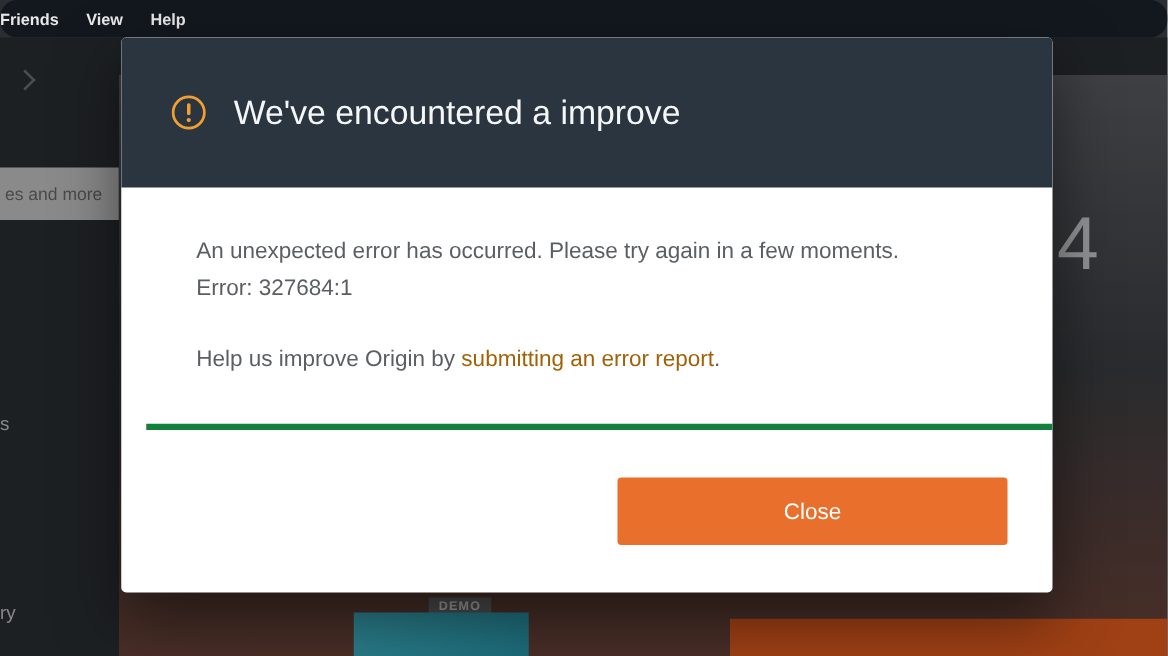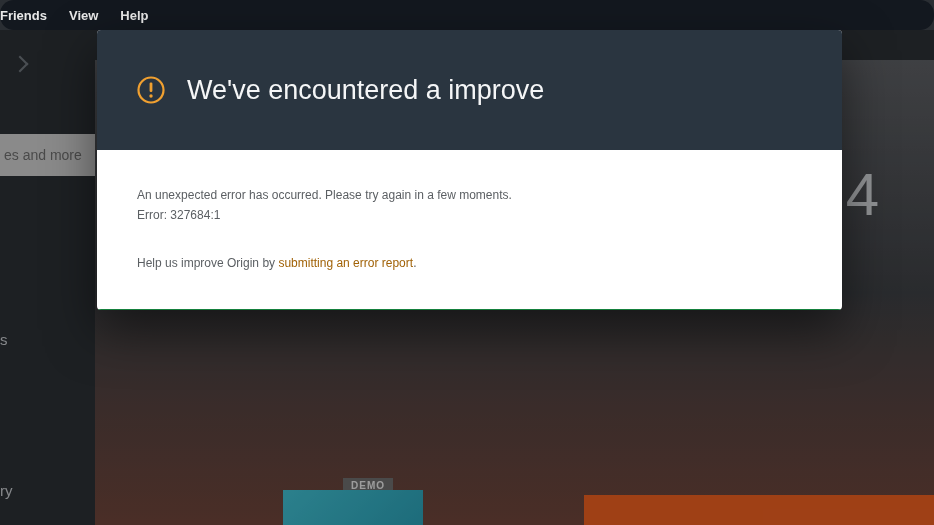--- a/index.html
+++ b/index.html
@@ -155,23 +155,24 @@
       flex-shrink: 0;
     }
     .modal-title {
       color: #f5f6f7;
       font-size: 27px;
       font-weight: 400;
     }
     .modal-body {
       padding: 36px 40px;
       color: #5b5f63;
-      font-size: 12px;
+      font-size: 18px;
       line-height: 1.65;
-      border-bottom: 1px solid #15803d;
+      border-bottom: 5px solid #15803d;
+      margin-left: 20px;
     }
     .error-line {
       margin-bottom: 0;
     }
     .help-line {
       margin-top: 28px;
     }
     .link {
       color: #a16207;
       cursor: pointer;
@@ -229,13 +230,16 @@
     </svg>
     <div class="modal-title">We've encountered a improve</div>
   </div>
   <div class="modal-body">
     <div class="error-line">An unexpected error has occurred. Please try again in a few moments.</div>
     <div class="error-line">Error: 327684:1</div>
     <div class="help-line">
       <span>Help us improve Origin by </span><span class="link">submitting an error report</span><span>.</span>
     </div>
   </div>
+  <div class="modal-footer">
+    <button class="close-button">Close</button>
+  </div>
 </div>
 
 </body></html>

